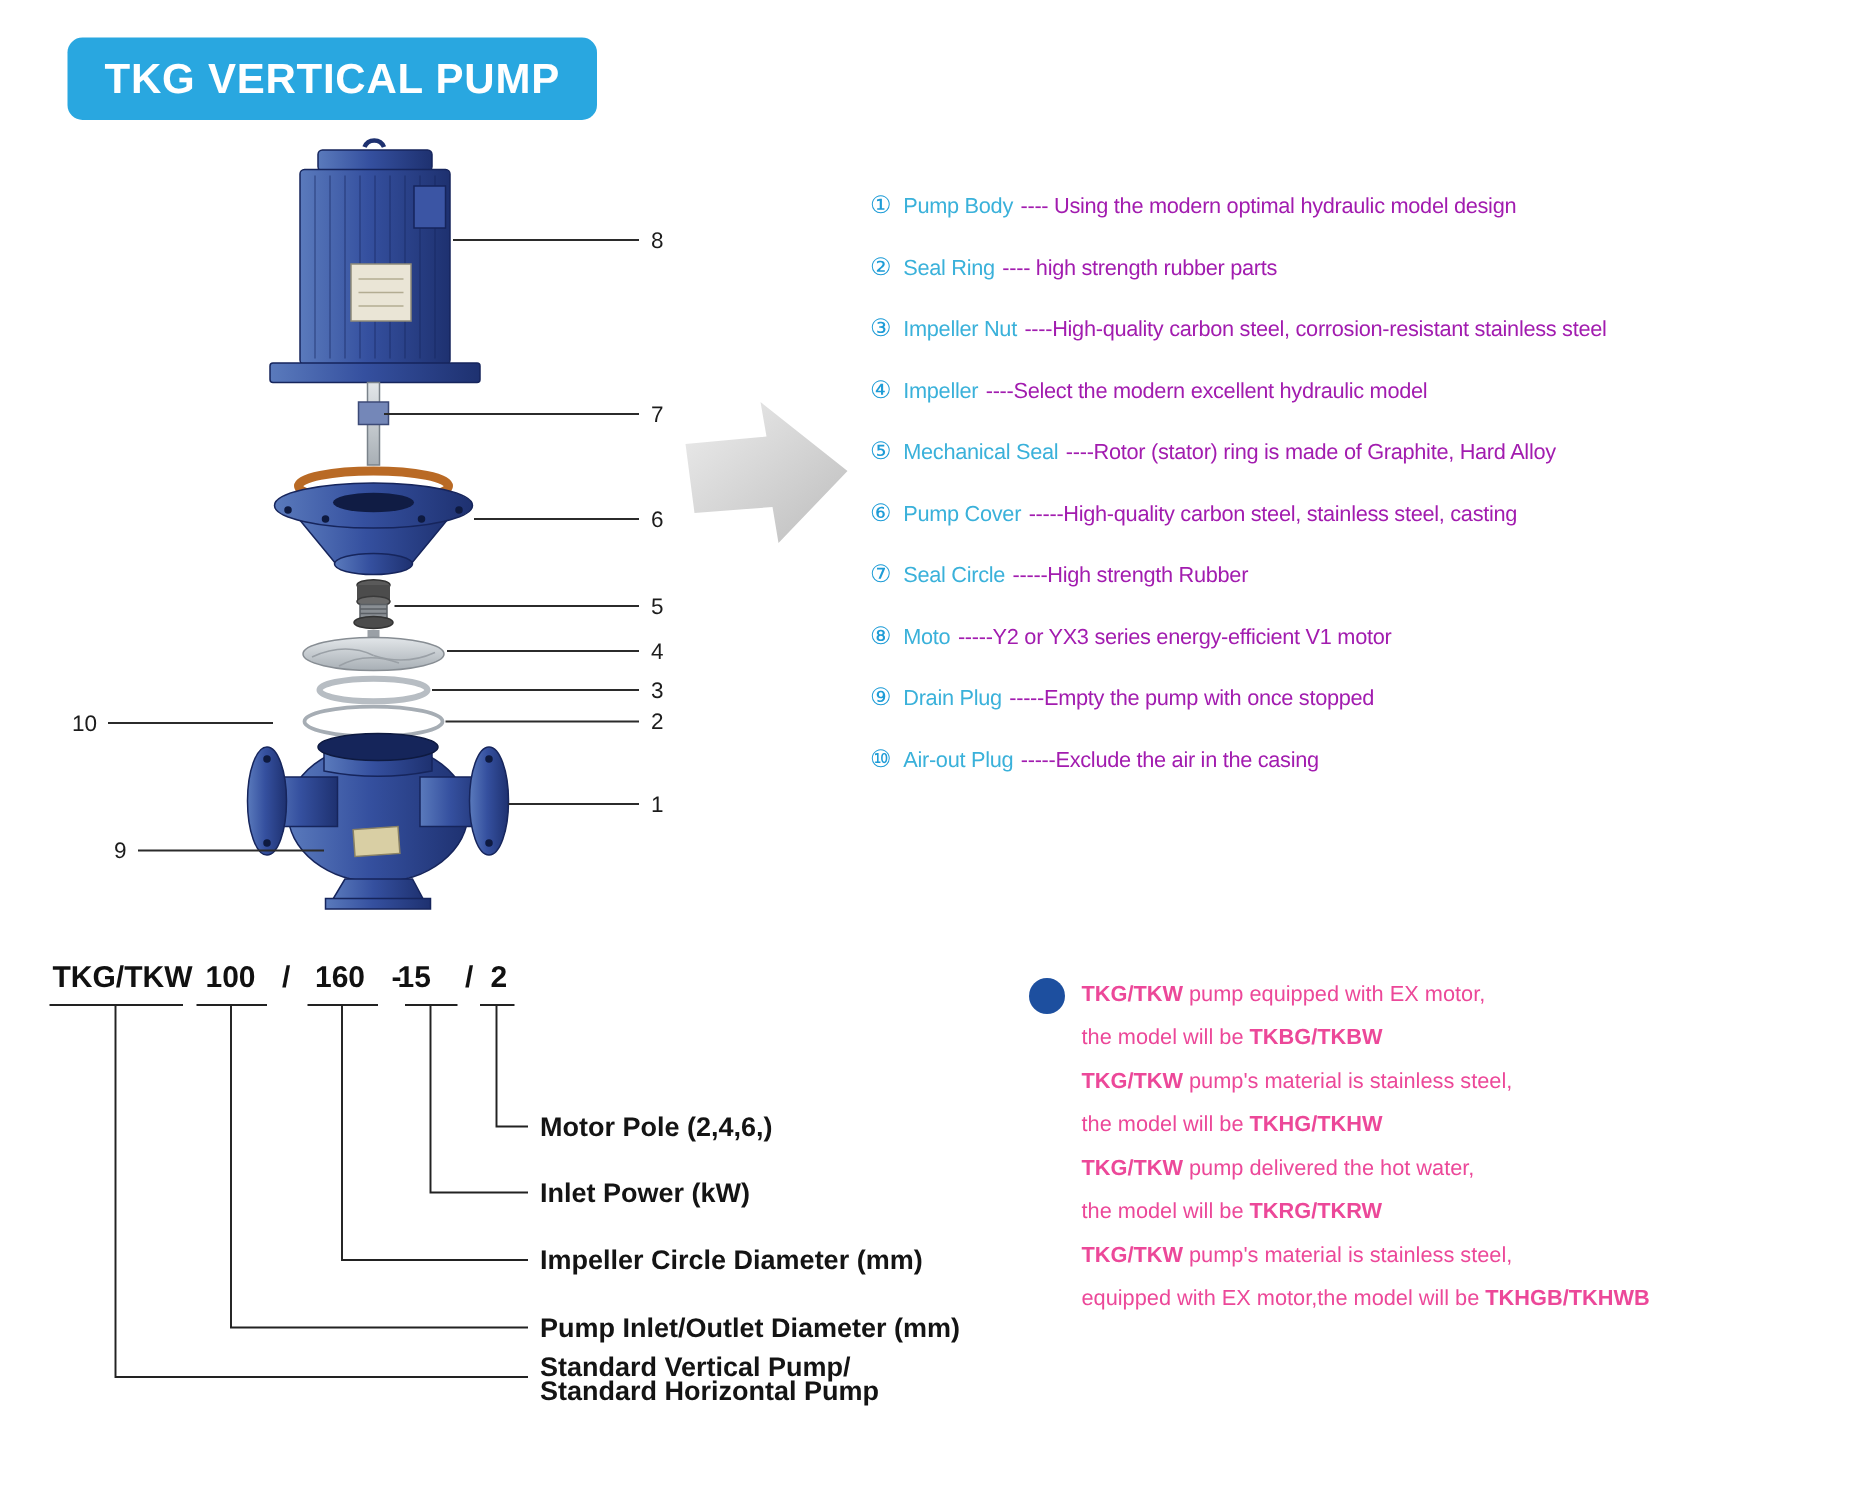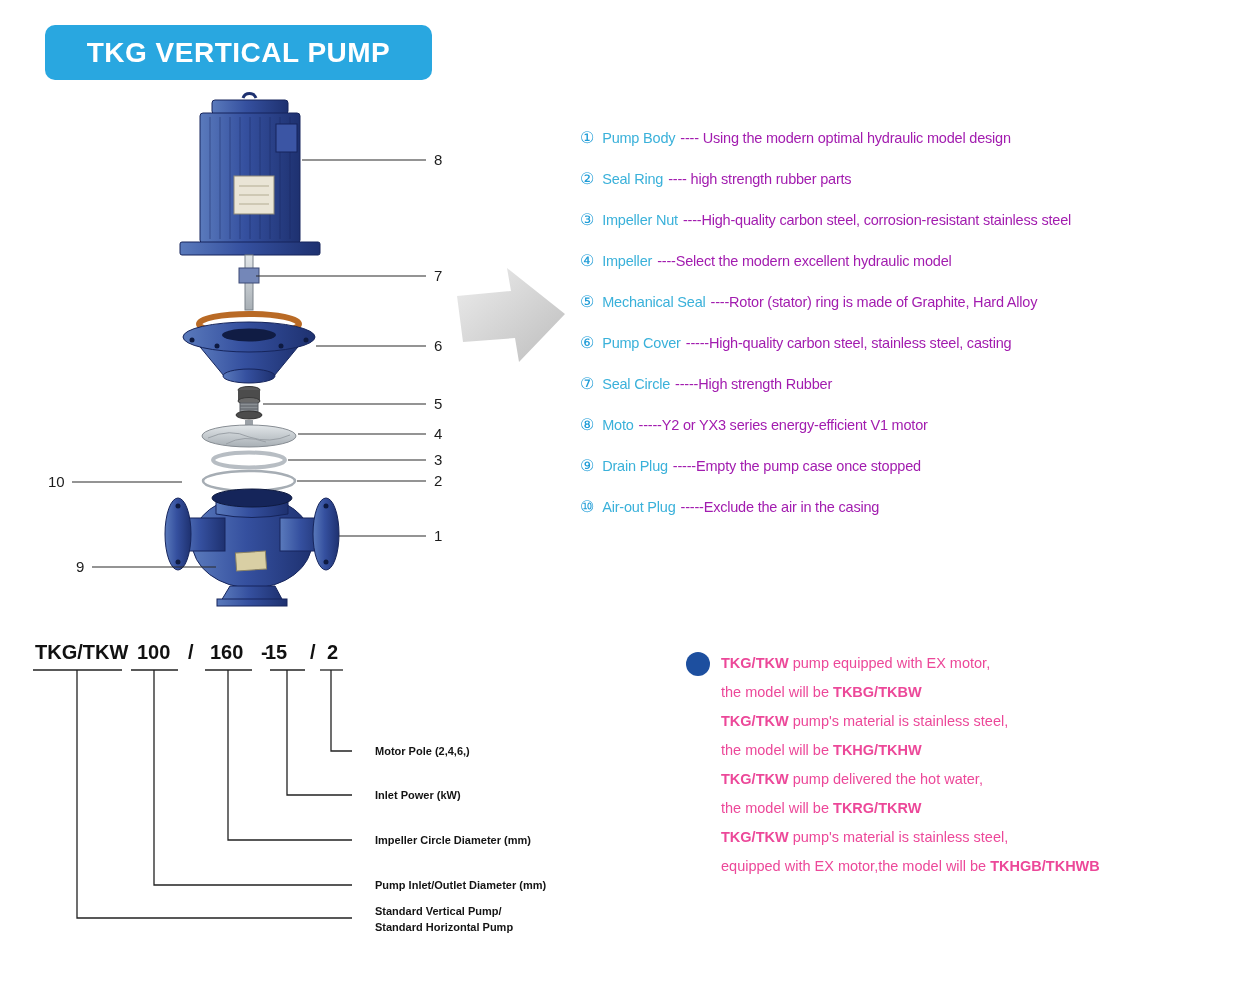--- a/index.html
+++ b/index.html
@@ -7,21 +7,21 @@
   body {
     width:1234px; height:1000px; position:relative; overflow:hidden;
     background:#ffffff;
     font-family:"Liberation Sans", sans-serif;
     color:#1c1c1c;
   }
   .page { position:absolute; inset:0; }
 
   
   .header-badge {
-    position:absolute; left:45px; top:25px; width:387px; height:55px;
+    position:absolute; left:45px; top:25px; width:353px; height:55px;
     background:#29a7e0; border-radius:10px;
     display:flex; align-items:center; justify-content:center;text-align:center;
   }
   .header-badge .title {
     color:#ffffff; font-weight:bold; font-size:28px; letter-spacing:0.5px;
   }
 
   
   .diagram-svg { position:absolute; left:30px; top:90px; }
   .arrow-svg   { position:absolute; left:455px; top:260px; }
@@ -40,21 +40,21 @@
   .part-name { color:#3ab1da; margin-right:5px; }
   .part-desc { color:#a21caf; }
 
   
   .breakdown-svg { position:absolute; left:0px; top:630px; }
   .seg {
     position:absolute; font-weight:bold; font-size:20px; color:#111;
     white-space:nowrap;
   }
   .code-label {
-    position:absolute; left:375px; font-size:11px; font-weight:600;
+    position:absolute; left:360px; font-size:18px; font-weight:600;
     color:#141414; white-space:nowrap; line-height:15.5px;
   }
 
   
   .note-bullet {
     position:absolute; left:686px; top:652px; width:24px; height:24px;
     border-radius:50%; background:#1d4f9f;
   }
   .notes-text {
     position:absolute; left:721px; top:649px; width:505px;
@@ -240,21 +240,21 @@
       <span class="part-desc">-----High strength Rubber</span>
     </li>
     <li class="part-row">
       <span class="part-num">⑧</span>
       <span class="part-name">Moto</span>
       <span class="part-desc">-----Y2 or YX3 series energy-efficient V1 motor</span>
     </li>
     <li class="part-row">
       <span class="part-num">⑨</span>
       <span class="part-name">Drain Plug</span>
-      <span class="part-desc">-----Empty the pump case once stopped</span>
+      <span class="part-desc">-----Empty the pump with once stopped</span>
     </li>
     <li class="part-row">
       <span class="part-num">⑩</span>
       <span class="part-name">Air-out Plug</span>
       <span class="part-desc">-----Exclude the air in the casing</span>
     </li>
   </ul>
 
   <div>
     <span class="seg" style="left:35px;  top:641px;">TKG/TKW</span>

